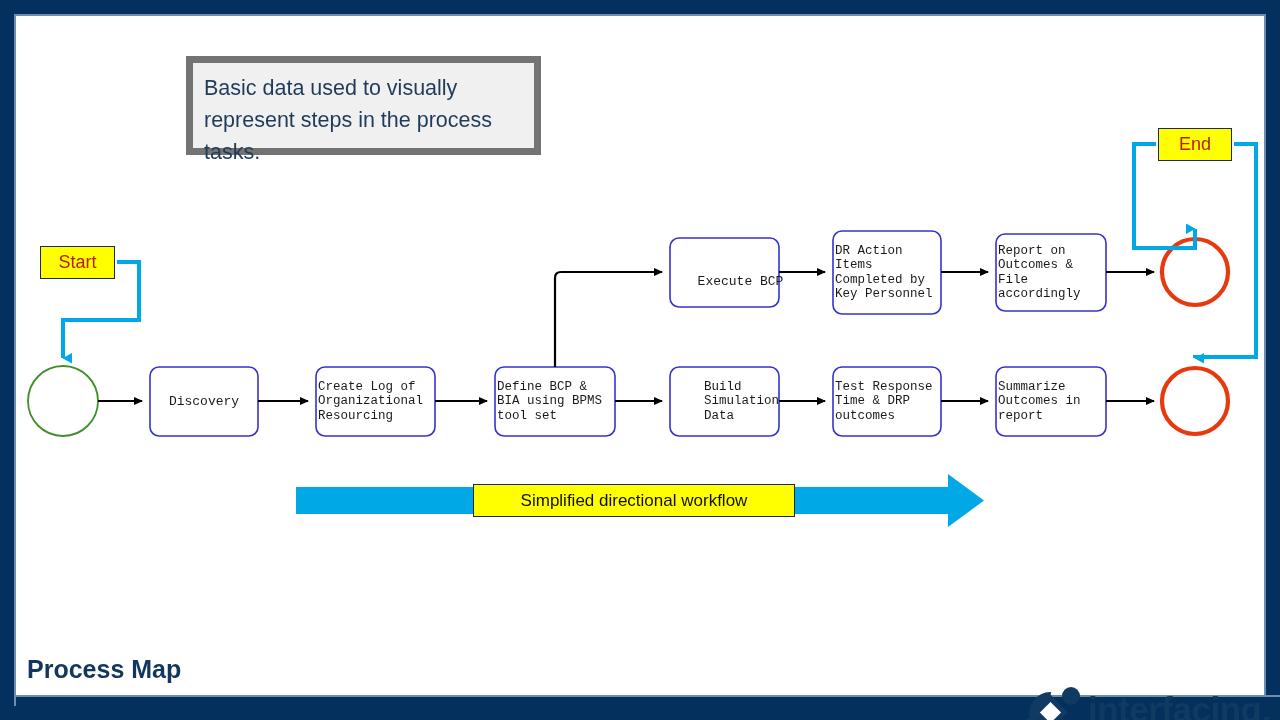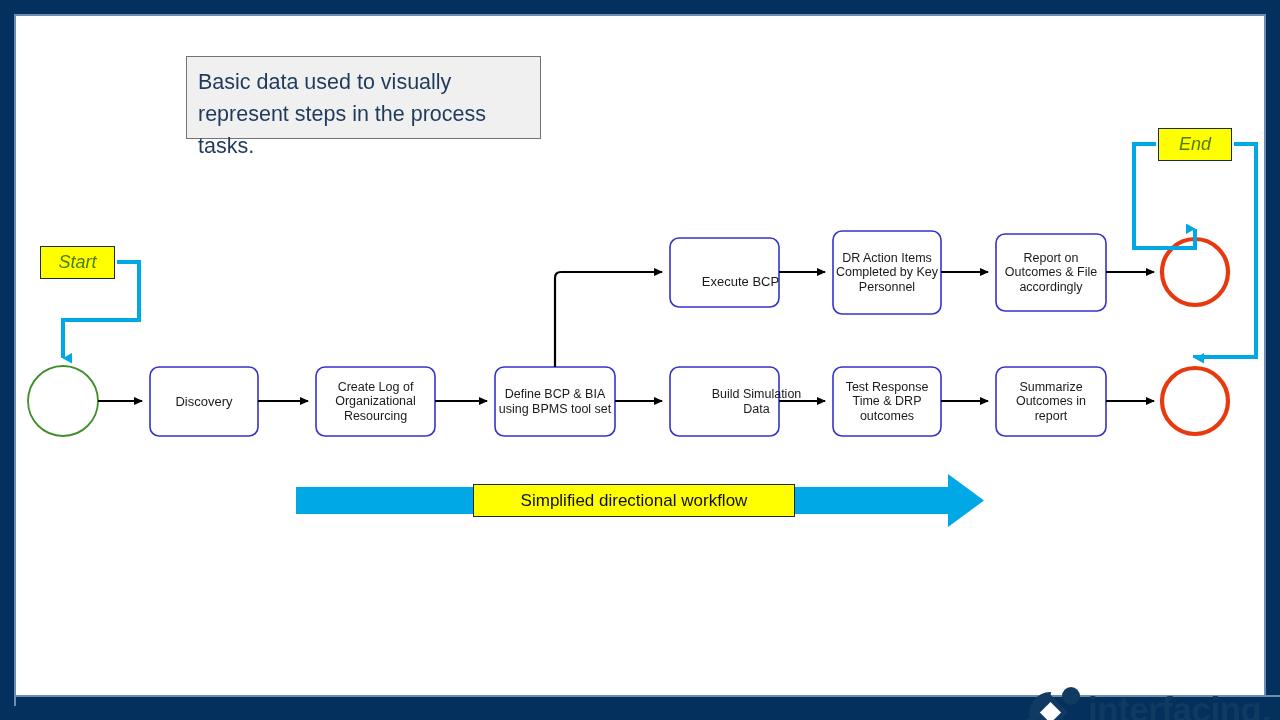--- a/index.html
+++ b/index.html
@@ -52,23 +52,23 @@
     position: absolute;
     left: 0; top: 0;
     width: 1280px;
     height: 720px;
   }
 
   
   .note-box {
     position: absolute;
     left: 186px; top: 56px;
-    width: 355px; height: 83px;
+    width: 355px; height: 99px;
     background: #f0f0f0;
-    border: 1px solid #737373;
+    border: 7px solid #737373;
     box-sizing: border-box;
   }
   .note-text {
     position: absolute;
     left: 11px; top: 9px;
     width: 335px;
     color: #1f3b5c;
     font-size: 21.5px;
     line-height: 32px;
     font-family: "Liberation Sans", sans-serif;
@@ -76,24 +76,23 @@
 
   
   .yellow-label {
     position: absolute;
     background: #ffff00;
     border: 1px solid #1b2a44;
     box-sizing: border-box;
     display: flex;
     align-items: center;
     justify-content: center;
-    color: #4d7c0f;
+    color: #b91c1c;
     font-size: 18px;
     font-family: "Liberation Sans", sans-serif;
-    font-style: italic;
   }
   #start-label { left: 40px; top: 246px; width: 75px; height: 33px; }
   #end-label   { left: 1158px; top: 128px; width: 74px; height: 33px; }
 
   .banner-label {
     position: absolute;
     left: 473px; top: 484px;
     width: 322px; height: 33px;
     background: #ffff00;
     border: 1px solid #1b2a44;
@@ -105,25 +104,25 @@
     font-size: 17px;
     font-family: "Liberation Sans", sans-serif;
   }
 
   
   .task-text {
     position: absolute;
     display: flex;
     align-items: center;
     justify-content: center;
-    text-align: center;
+    text-align: left;
     color: #1a1a1a;
     font-size: 12.5px;
     line-height: 14.5px;
-    font-family: Liberation Sans, sans-serif;
+    font-family: Liberation Mono, monospace;
     pointer-events: none;
   }
   .task-text.big { font-size: 13px; line-height: 16px; }
 
   
   .page-title {
     position: absolute;
     left: 27px; top: 655px;
     color: #13365e;
     font-size: 25px;
@@ -242,20 +241,21 @@
   <div class="task-text" style="left:318px;top:367px;width:115px;height:69px;">Create Log of Organizational Resourcing</div>
   <div class="task-text" style="left:497px;top:367px;width:116px;height:69px;">Define BCP &amp; BIA using BPMS tool set</div>
   <div class="task-text" style="left:672px;top:367px;width:105px;height:69px;padding-left:32px;">Build Simulation Data</div>
   <div class="task-text" style="left:835px;top:367px;width:104px;height:69px;">Test Response Time &amp; DRP outcomes</div>
   <div class="task-text" style="left:998px;top:367px;width:106px;height:69px;">Summarize Outcomes in report</div>
 
   <div class="task-text big" style="left:670px;top:238px;width:109px;height:88px;margin-left:16px;">Execute BCP</div>
   <div class="task-text" style="left:835px;top:231px;width:104px;height:83px;">DR Action Items Completed by Key Personnel</div>
   <div class="task-text" style="left:998px;top:234px;width:106px;height:77px;border-radius:11px;">Report on Outcomes &amp; File accordingly</div>
 
+  <div class="page-title">Process Map</div>
 
   <div class="brand">
     <svg viewBox="0 0 245 56" width="245" height="56">
       <g fill="#103a62">
         <path d="M41,10 a21,21 0 1,0 14,36 l-7,-7 a12,12 0 1,1 -8,-20 z"></path>
         <rect x="28" y="18" width="25" height="25" transform="rotate(45 40.5 30.5)" fill="#103a62"></rect>
         <rect x="33" y="23" width="15" height="15" transform="rotate(45 40.5 30.5)" fill="#ffffff"></rect>
         <circle cx="61" cy="14" r="9"></circle>
         <circle cx="20" cy="45" r="9"></circle>
       </g>

